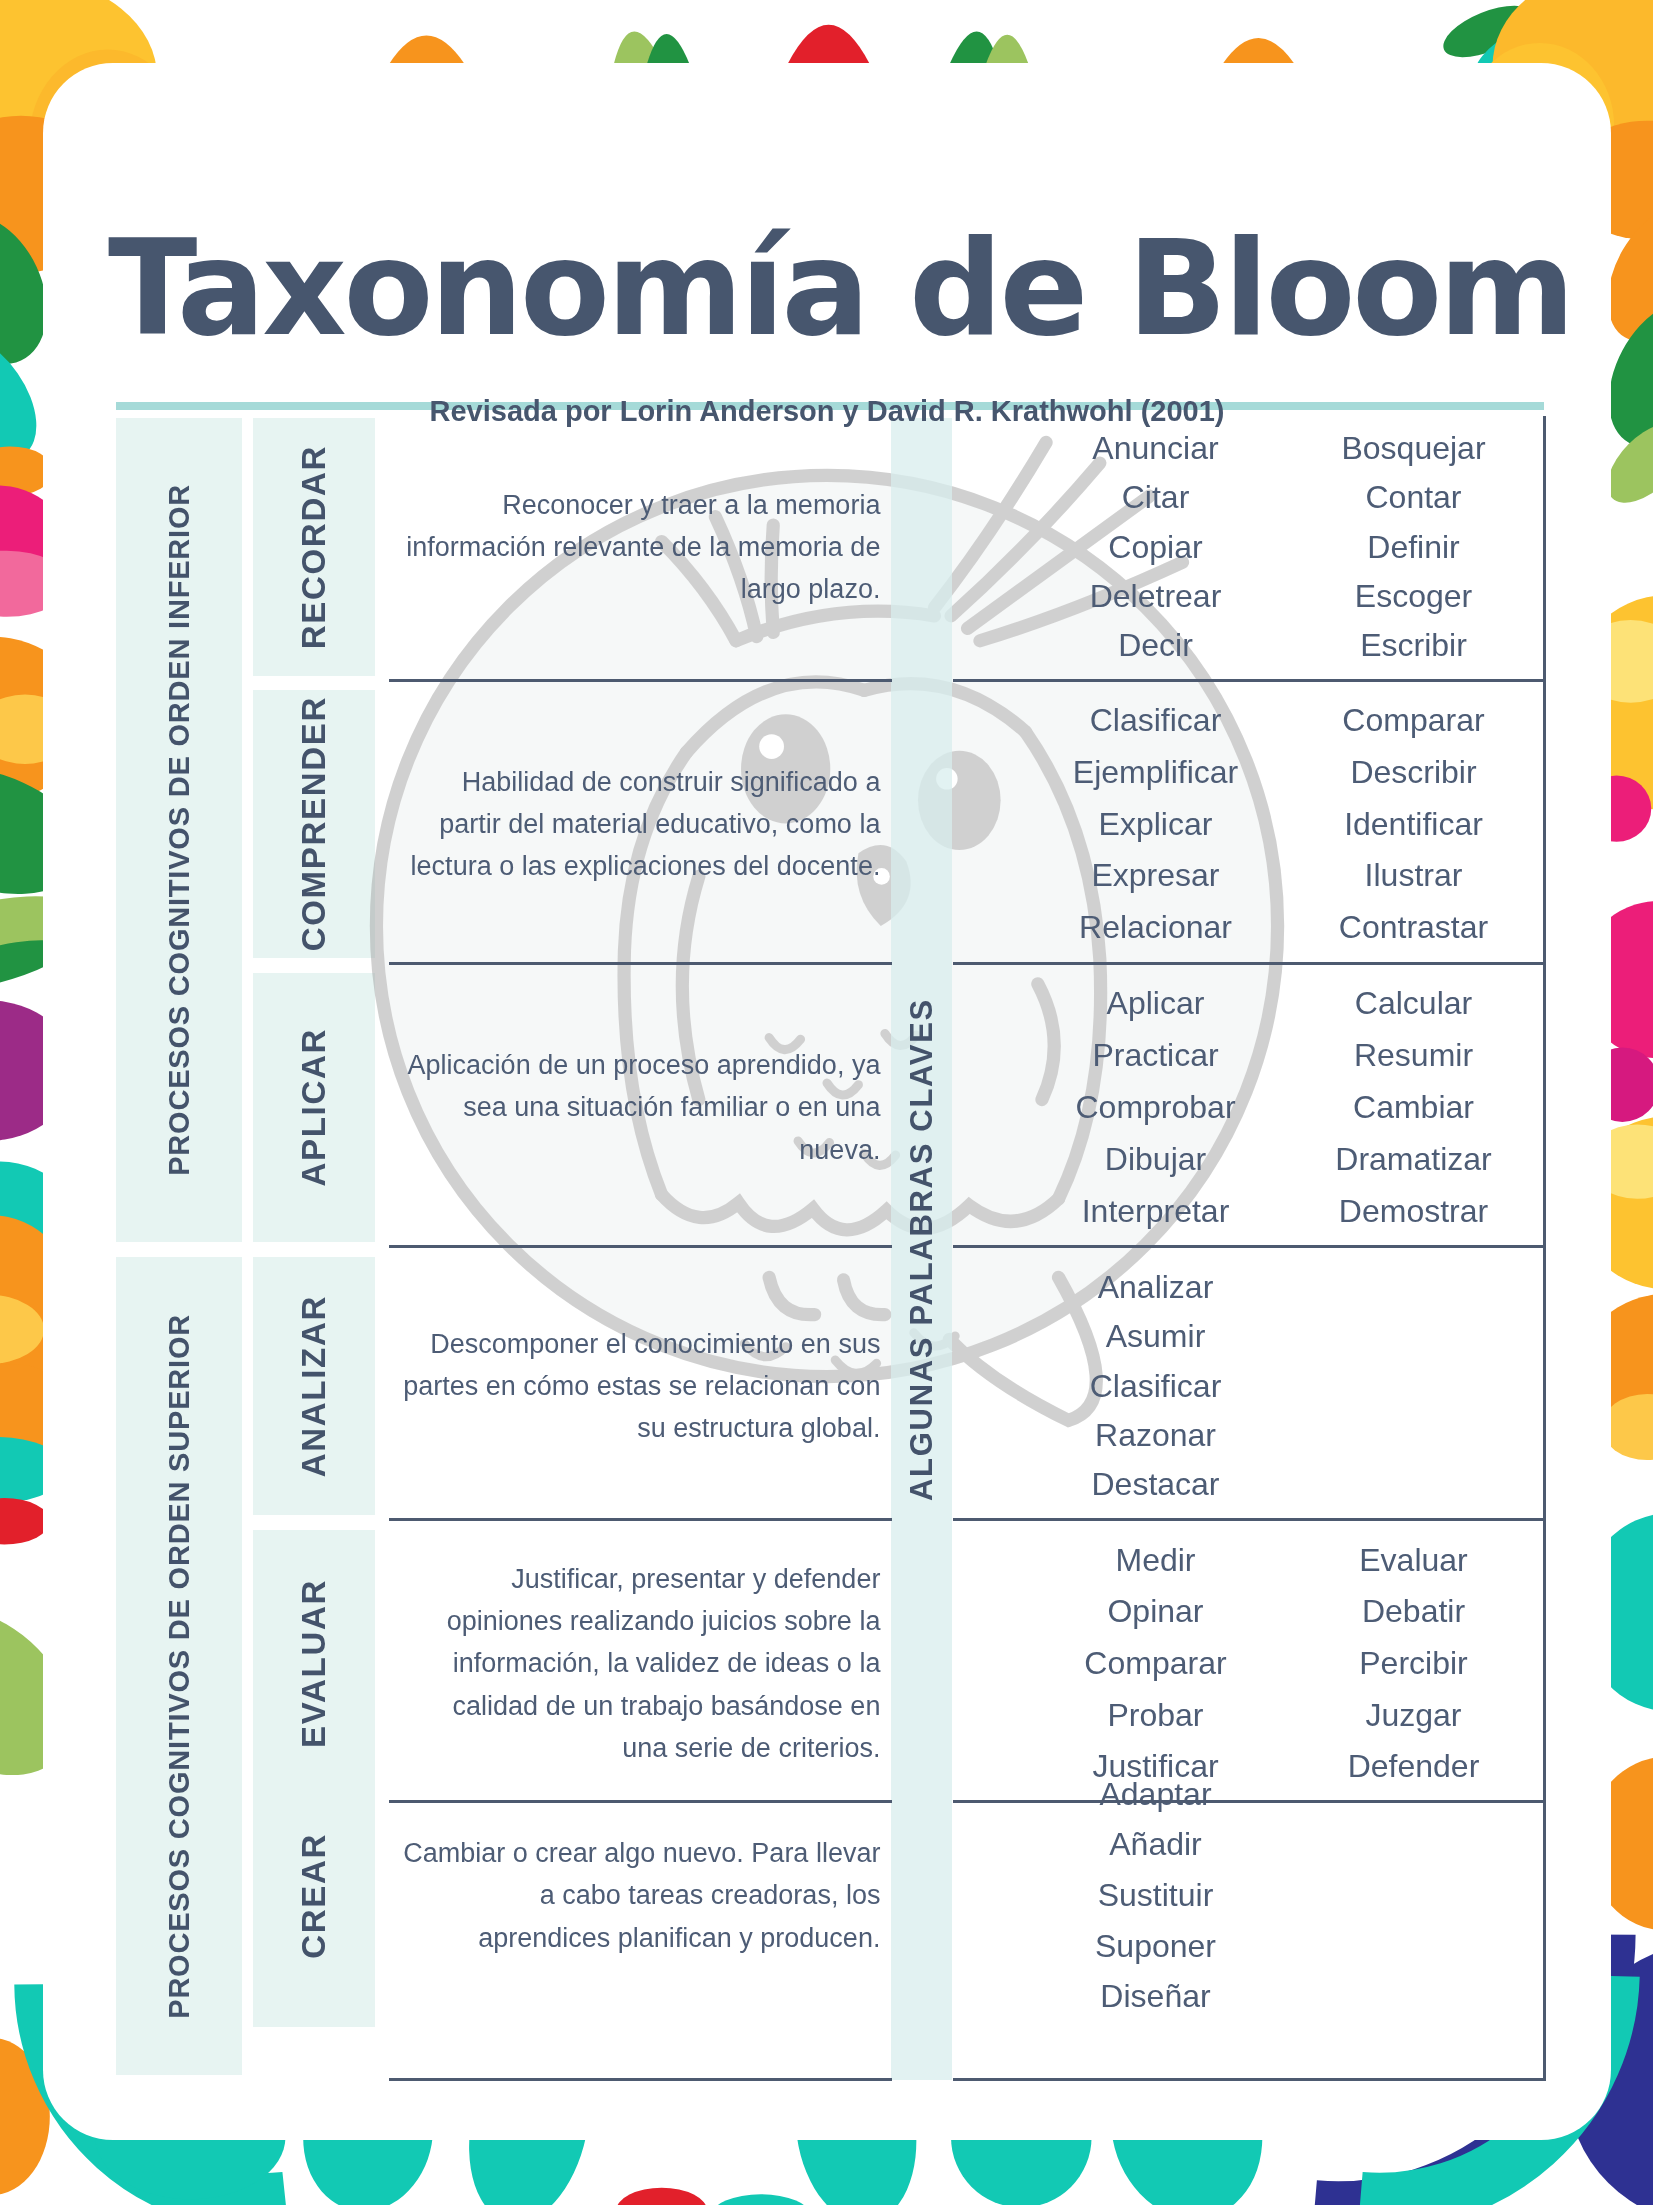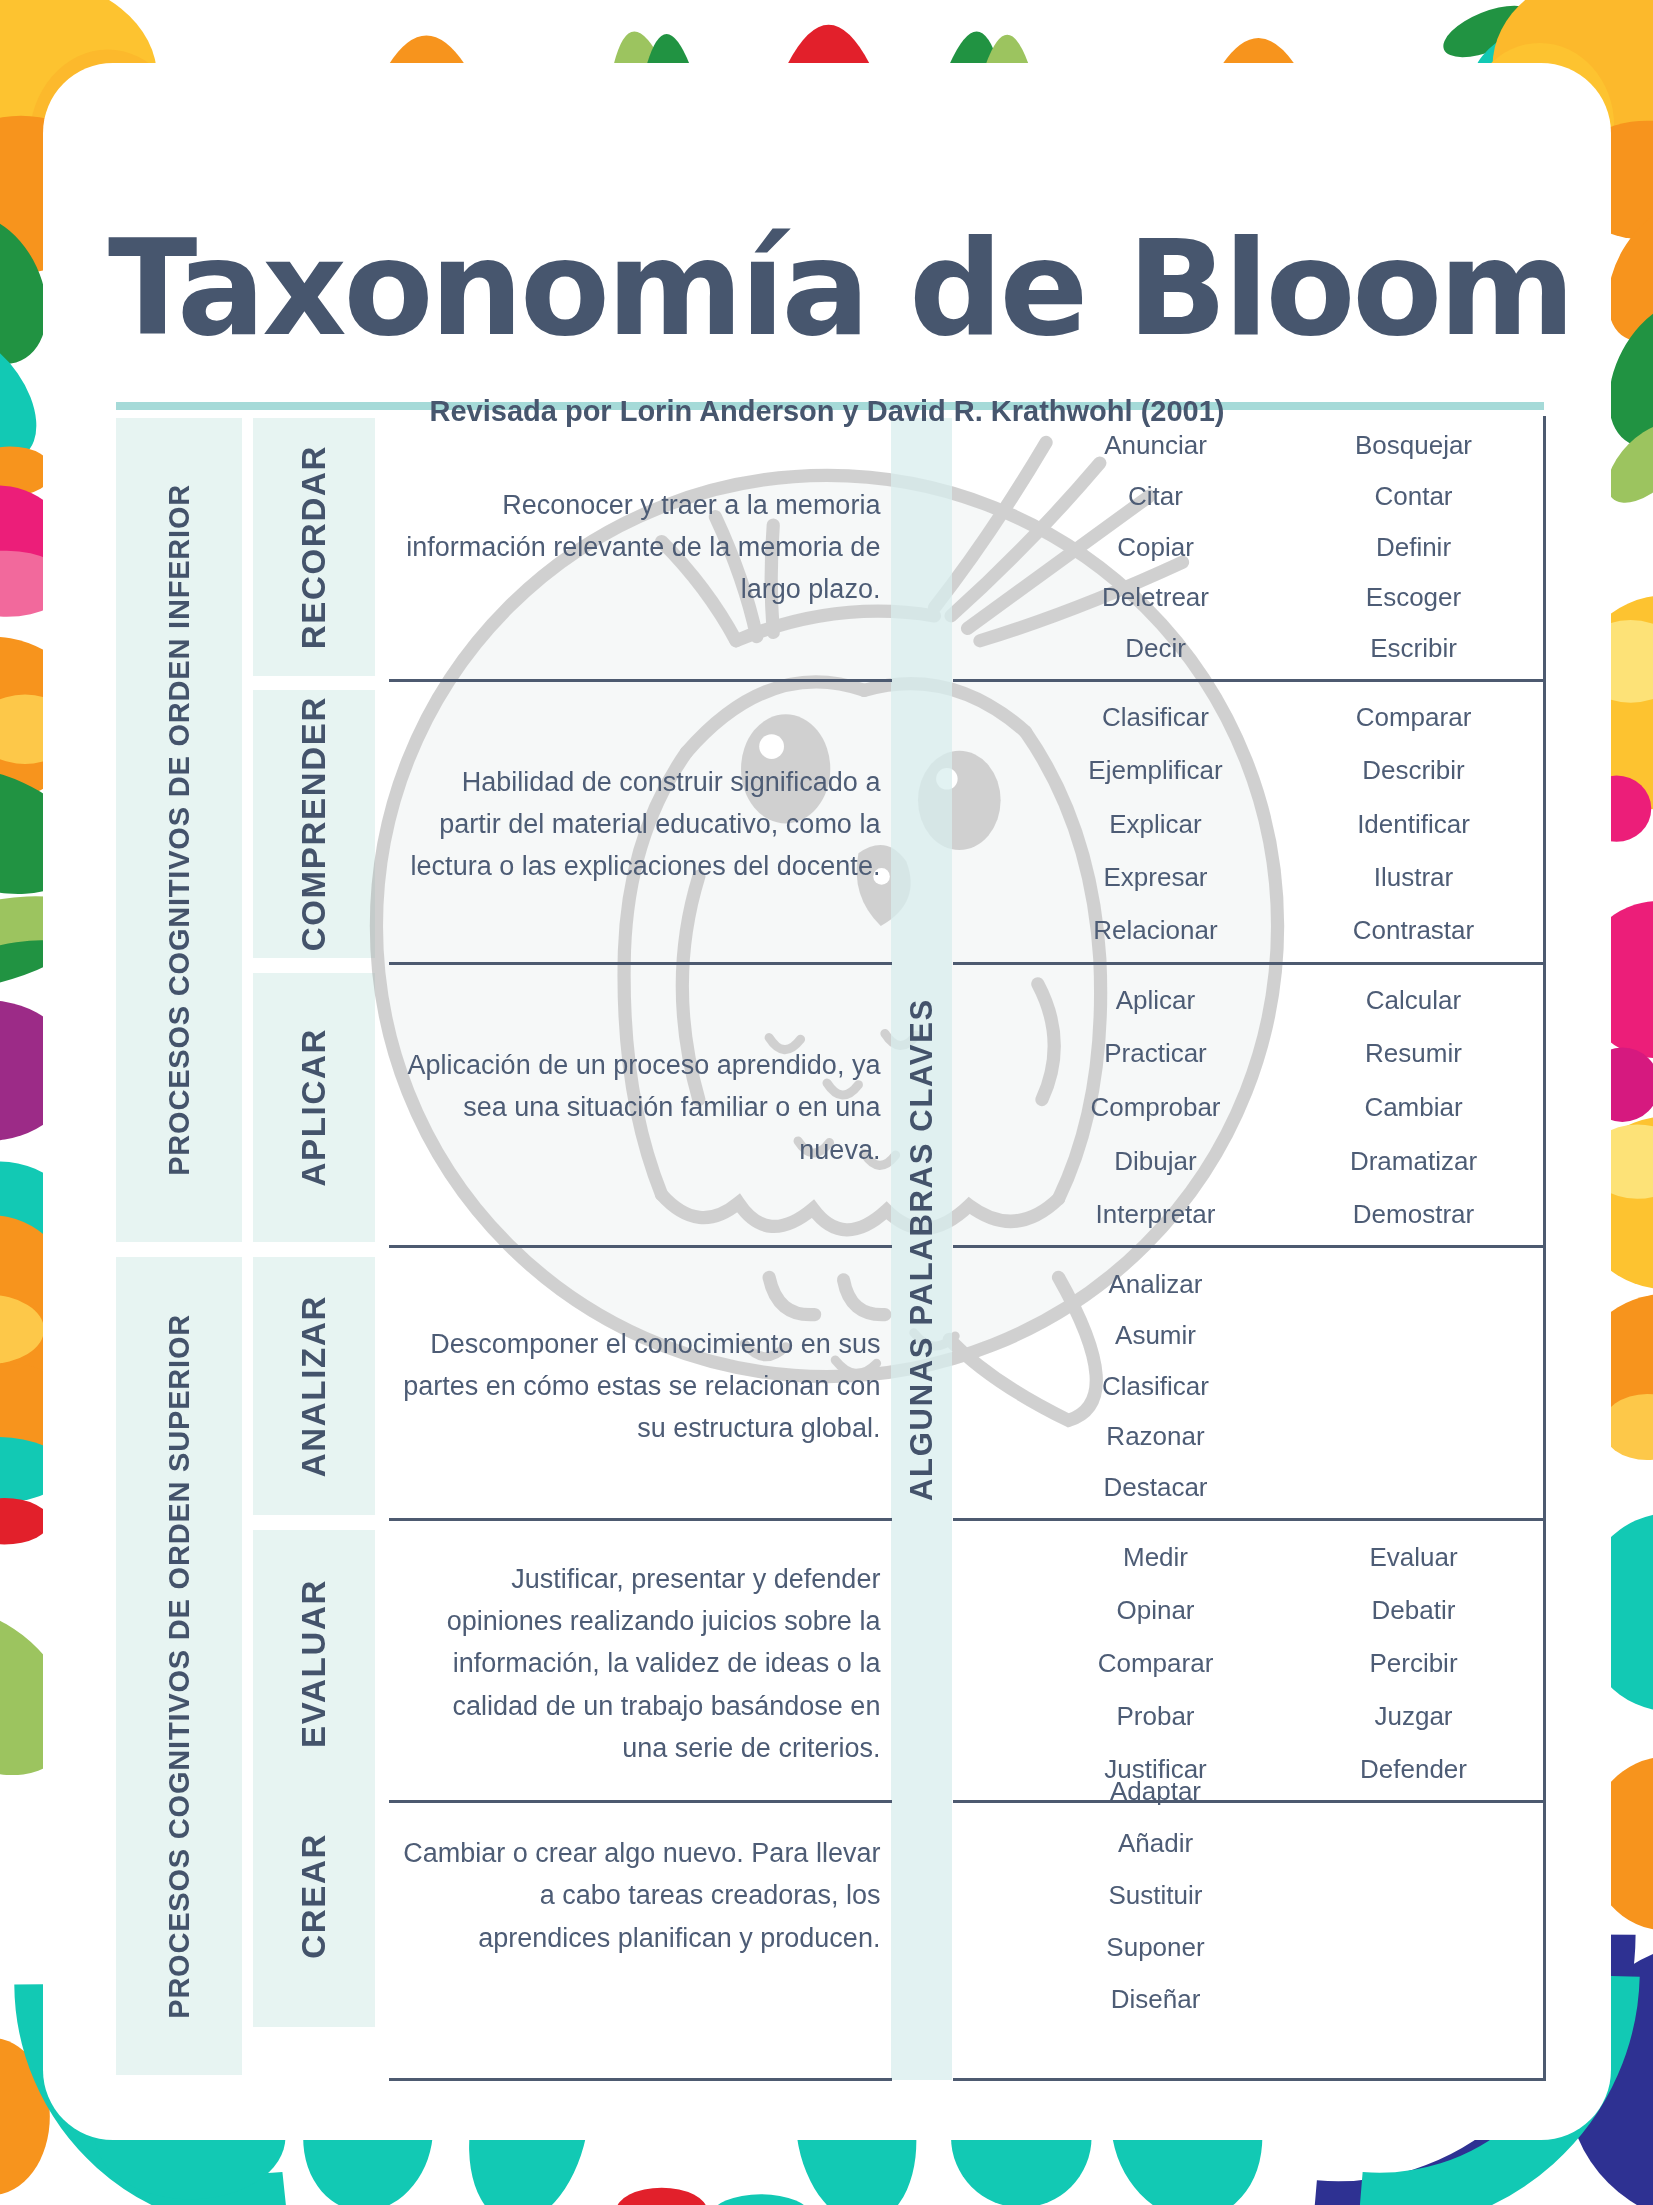--- a/index.html
+++ b/index.html
@@ -32,21 +32,21 @@
   .desc{position:absolute;left:389px;width:503px;z-index:5;display:flex;align-items:center;
         justify-content:center;text-align:right;color:#4d5c75;font-size:27px;line-height:1.56;}
   .desc p{margin:0;padding:0 11.6px;}
 
   .strip{position:absolute;left:891px;top:418px;width:61px;height:1662px;z-index:4;
          background:rgba(216,238,238,0.75);display:flex;align-items:center;justify-content:center;}
   .strip .vtext{font-size:31px;letter-spacing:1.7px;}
 
   .kwl,.kwr{position:absolute;width:281px;z-index:5;display:flex;flex-direction:column;
             justify-content:space-between;padding:11.6px 0;box-sizing:border-box;text-align:center;
-            color:#4d5c75;font-size:26px;}
+            color:#4d5c75;font-size:32px;}
   .kwl{left:1015px;}
   .kwr{left:1273px;justify-content:space-between;}
 
   .rule{position:absolute;height:3.3px;background:#4d5a70;z-index:6;}
   .rule.rd{left:389px;width:503px;}
   .rule.rk{left:953px;width:590px;}
   .ly0{top:679px}.ly1{top:962px}.ly2{top:1245px}.ly3{top:1518px}.ly4{top:1800px}.ly5{top:2078px}
   .vline{position:absolute;left:1543px;top:416px;width:3.3px;height:1665px;background:#4d5a70;z-index:6;}
 </style>
 </head>

